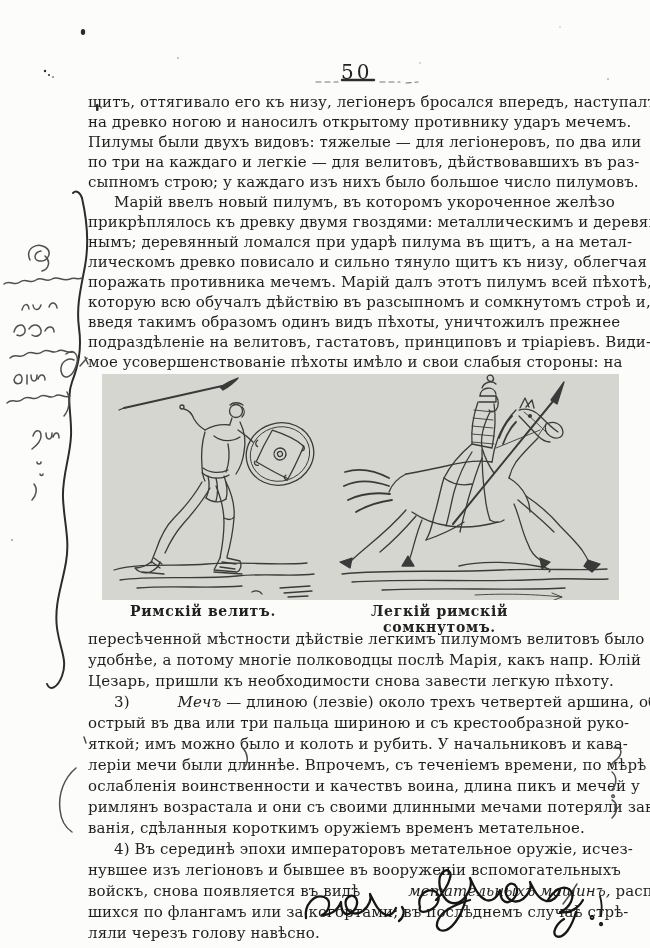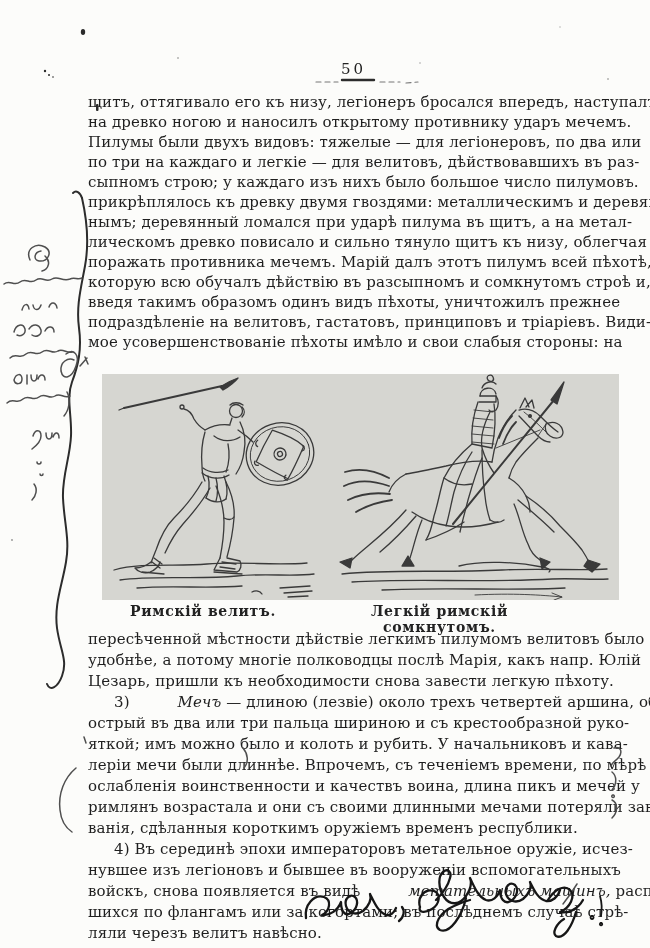--- a/index.html
+++ b/index.html
@@ -4,21 +4,21 @@
 <style>
   html,body{margin:0;padding:0;background:#9a9a98;}
   .page{
     position:relative;width:650px;height:948px;margin:0 auto;
     background:#fcfcfa;
     font-family:"DejaVu Serif","Liberation Serif",serif;
     color:#1f1f1f;overflow:hidden;
   }
   .page-number{
     position:absolute;top:60px;left:341px;
-    font-size:15px;letter-spacing:3px;color:#222;
+    font-size:20px;letter-spacing:3px;color:#222;
   }
   .text{position:absolute;left:88px;width:512px;}
   .text.upper{top:92px;}
   .text.lower{top:629px;}
   .tline{
     font-size:15px;line-height:20px;height:20px;
     text-align:justify;text-align-last:justify;
     white-space:nowrap;letter-spacing:.1px;
   }
   .lower .tline{line-height:21px;height:21px;}
@@ -44,20 +44,21 @@
 <div class="page">
 
   <div class="page-number">50</div>
 
   <div class="text upper">
       <div class="tline">щитъ, оттягивало его къ низу, легіонеръ бросался впередъ, наступалъ</div>
       <div class="tline">на древко ногою и наносилъ открытому противнику ударъ мечемъ.</div>
       <div class="tline">Пилумы были двухъ видовъ: тяжелые — для легіонеровъ, по два или</div>
       <div class="tline">по три на каждаго и легкіе — для велитовъ, дѣйствовавшихъ въ раз-</div>
       <div class="tline end">сыпномъ строю; у каждаго изъ нихъ было большое число пилумовъ.</div>
+      <div class="tline indent">Марій ввелъ новый пилумъ, въ которомъ укороченное желѣзо</div>
       <div class="tline">прикрѣплялось къ древку двумя гвоздями: металлическимъ и деревян-</div>
       <div class="tline">нымъ; деревянный ломался при ударѣ пилума въ щитъ, а на метал-</div>
       <div class="tline">лическомъ древко повисало и сильно тянуло щитъ къ низу, облегчая</div>
       <div class="tline">поражать противника мечемъ. Марій далъ этотъ пилумъ всей пѣхотѣ,</div>
       <div class="tline">которую всю обучалъ дѣйствію въ разсыпномъ и сомкнутомъ строѣ и,</div>
       <div class="tline">введя такимъ образомъ одинъ видъ пѣхоты, уничтожилъ прежнее</div>
       <div class="tline">подраздѣленіе на велитовъ, гастатовъ, принциповъ и тріаріевъ. Види-</div>
       <div class="tline">мое усовершенствованіе пѣхоты имѣло и свои слабыя стороны: на</div>
     </div>
 
@@ -182,26 +183,26 @@
   <div class="text lower">
       <div class="tline">пересѣченной мѣстности дѣйствіе легкимъ пилумомъ велитовъ было</div>
       <div class="tline">удобнѣе, а потому многіе полководцы послѣ Марія, какъ напр. Юлій</div>
       <div class="tline end">Цезарь, пришли къ необходимости снова завести легкую пѣхоту.</div>
       <div class="tline indent">3) <i>Мечъ</i> — длиною (лезвіе) около трехъ четвертей аршина, обоюдо-</div>
       <div class="tline">острый въ два или три пальца шириною и съ крестообразной руко-</div>
       <div class="tline">яткой; имъ можно было и колоть и рубить. У начальниковъ и кава-</div>
       <div class="tline">леріи мечи были длиннѣе. Впрочемъ, съ теченіемъ времени, по мѣрѣ</div>
       <div class="tline">ослабленія воинственности и качествъ воина, длина пикъ и мечей у</div>
       <div class="tline">римлянъ возрастала и они съ своими длинными мечами потеряли завое-</div>
-      <div class="tline end">ванія, сдѣланныя короткимъ оружіемъ временъ республики.</div>
+      <div class="tline end">ванія, сдѣланныя короткимъ оружіемъ временъ метательное.</div>
       <div class="tline indent">4) Въ серединѣ эпохи императоровъ метательное оружіе, исчез-</div>
       <div class="tline">нувшее изъ легіоновъ и бывшее въ вооруженіи вспомогательныхъ</div>
       <div class="tline">войскъ, снова появляется въ видѣ <i>метательныхъ машинъ,</i> располагав-</div>
       <div class="tline">шихся по флангамъ или за когортами; въ послѣднемъ случаѣ стрѣ-</div>
-      <div class="tline end">ляли черезъ велитъ навѣсно.</div>
+      <div class="tline end">ляли черезъ голову навѣсно.</div>
     </div>
 
   <svg class="overlay" width="650" height="948" viewBox="0 0 650 948">
 
     <g fill="none" stroke-linecap="round">
       <path d="M342,80 L374,80" stroke="#2c2c2c" stroke-width="2.4"></path>
       <path d="M316,82 L338,82 M380,82 L400,82 M406,83 L418,82" stroke="#777" stroke-width="1.2" stroke-dasharray="5 4"></path>
     </g>
 
     <g fill="none" stroke="#2c2c2c" stroke-width="2" stroke-linecap="round">

